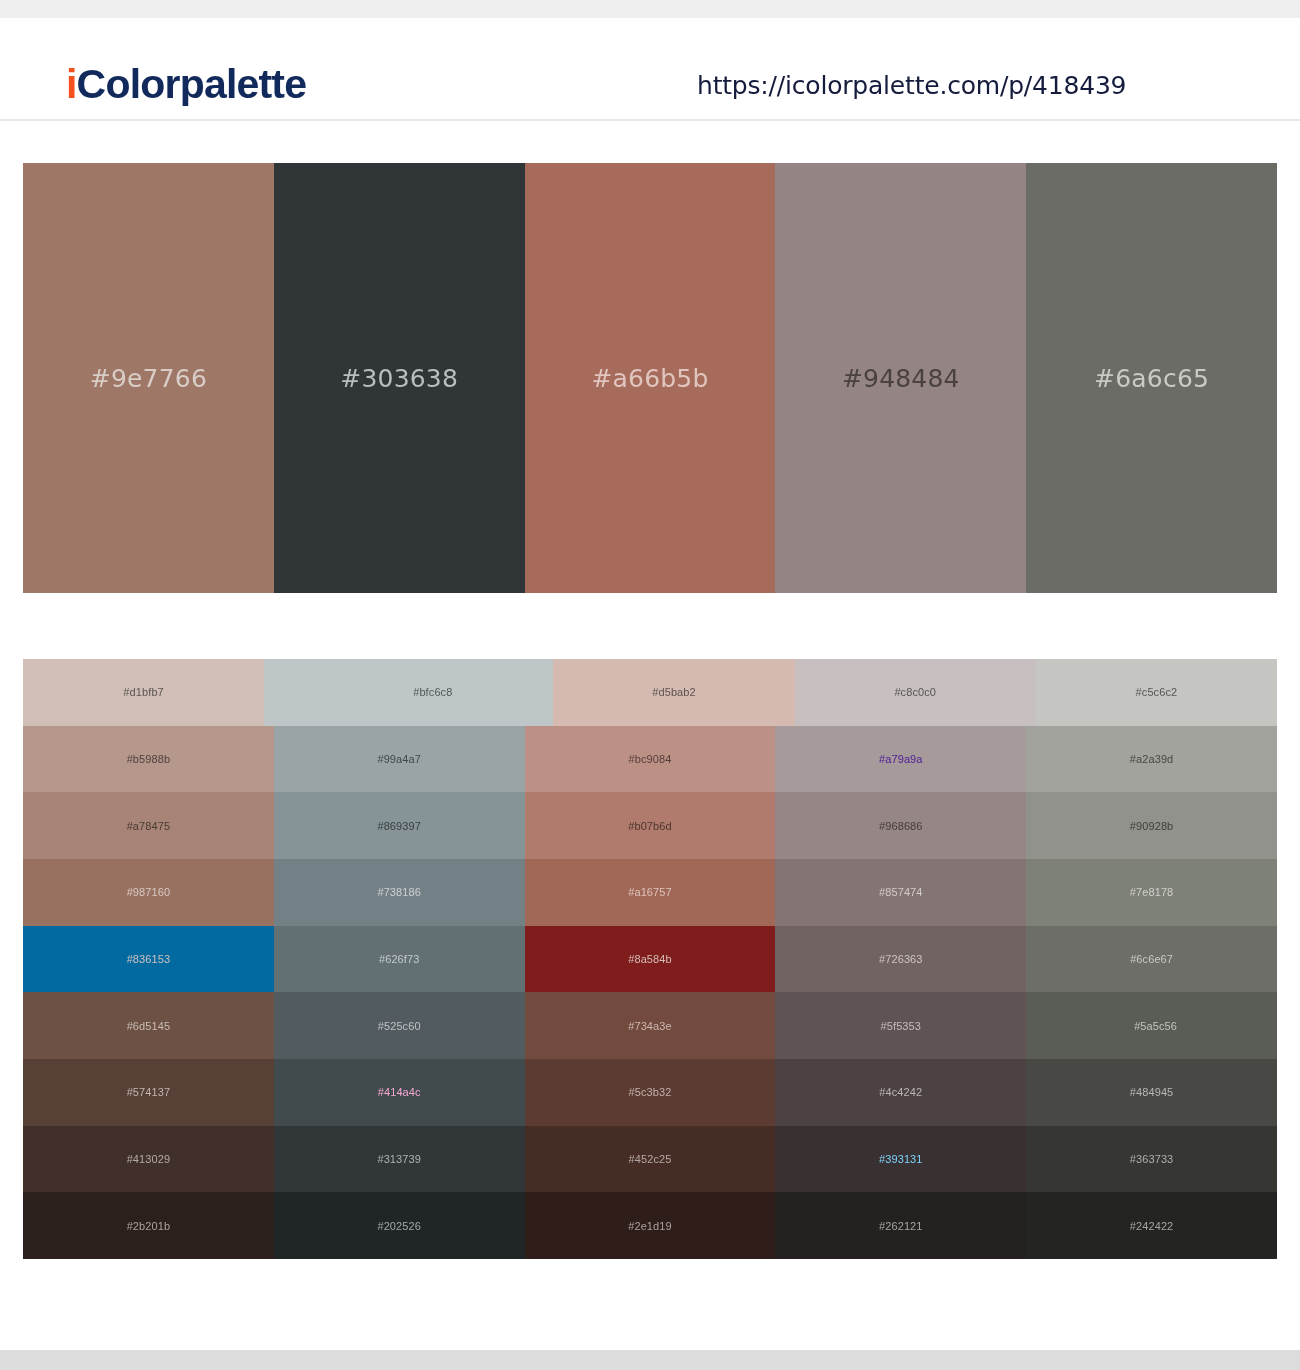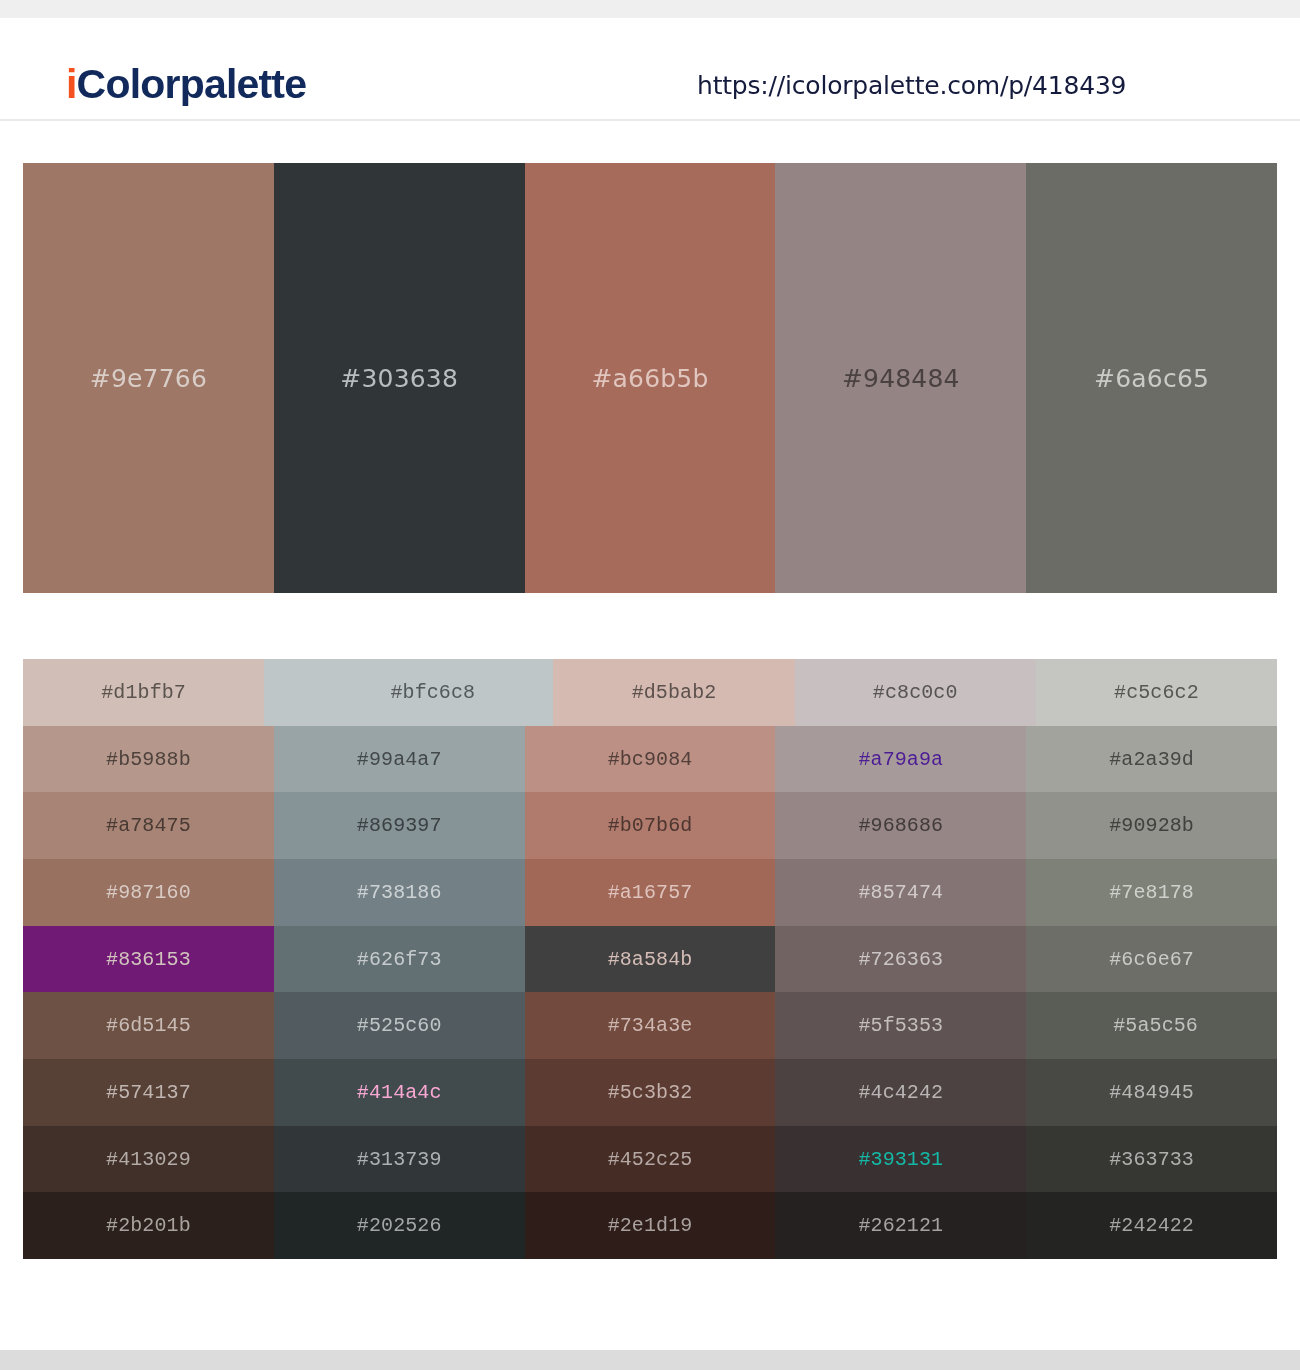--- a/index.html
+++ b/index.html
@@ -95,22 +95,22 @@
   }
   .shade-row {
     flex: 1 1 0;
     display: flex;
   }
   .shade-cell {
     flex: 1 1 0;
     display: flex;
     align-items: center;
     justify-content: center;
-    font-family: Liberation Mono, monospace;
-    font-size: 20px;
+    font-family: Liberation Sans, sans-serif;
+    font-size: 11px;
     letter-spacing: 0.1px;
   }
 
   
   .footer-band {
     position: absolute;
     left: 0;
     top: 1350px;
     width: 1300px;
     height: 20px;
@@ -212,27 +212,27 @@
           <span style="color: rgb(222, 196, 189);">#a16757</span>
         </div>
         <div class="shade-cell" style="background: rgb(133, 116, 116);">
           <span style="color: rgb(210, 203, 203);">#857474</span>
         </div>
         <div class="shade-cell" style="background: rgb(126, 129, 120);">
           <span style="color: rgb(207, 208, 203);">#7e8178</span>
         </div>
       </div>
       <div class="shade-row">
-        <div class="shade-cell" style="background: #701a75;">
+        <div class="shade-cell" style="background: #0369a1;">
           <span style="color: rgb(209, 195, 189);">#836153</span>
         </div>
         <div class="shade-cell" style="background: rgb(98, 111, 115);">
           <span style="color: rgb(198, 203, 205);">#626f73</span>
         </div>
-        <div class="shade-cell" style="background: #404040; text-align: right;">
+        <div class="shade-cell" style="background: #7f1d1d; text-align: right;">
           <span style="color: rgb(213, 189, 183);">#8a584b</span>
         </div>
         <div class="shade-cell" style="background: rgb(114, 99, 99);">
           <span style="color: rgb(203, 197, 197);">#726363</span>
         </div>
         <div class="shade-cell" style="background: rgb(108, 110, 103);">
           <span style="color: rgb(201, 202, 198);">#6c6e67</span>
         </div>
       </div>
       <div class="shade-row">
@@ -273,21 +273,21 @@
         <div class="shade-cell" style="background: rgb(65, 48, 41);">
           <span style="color: rgb(179, 171, 167);">#413029</span>
         </div>
         <div class="shade-cell" style="background: rgb(49, 55, 57);">
           <span style="color: rgb(173, 177, 178);">#313739</span>
         </div>
         <div class="shade-cell" style="background: rgb(69, 44, 37);">
           <span style="color: rgb(181, 168, 164);">#452c25</span>
         </div>
         <div class="shade-cell" style="background: rgb(57, 49, 49);">
-          <span style="color: #14b8a6;">#393131</span>
+          <span style="color: #7dd3fc;">#393131</span>
         </div>
         <div class="shade-cell" style="background: rgb(54, 55, 51);">
           <span style="color: rgb(174, 174, 173);">#363733</span>
         </div>
       </div>
       <div class="shade-row">
         <div class="shade-cell" style="background: rgb(43, 32, 27);">
           <span style="color: rgb(168, 163, 160);">#2b201b</span>
         </div>
         <div class="shade-cell" style="background: rgb(32, 37, 38);">

